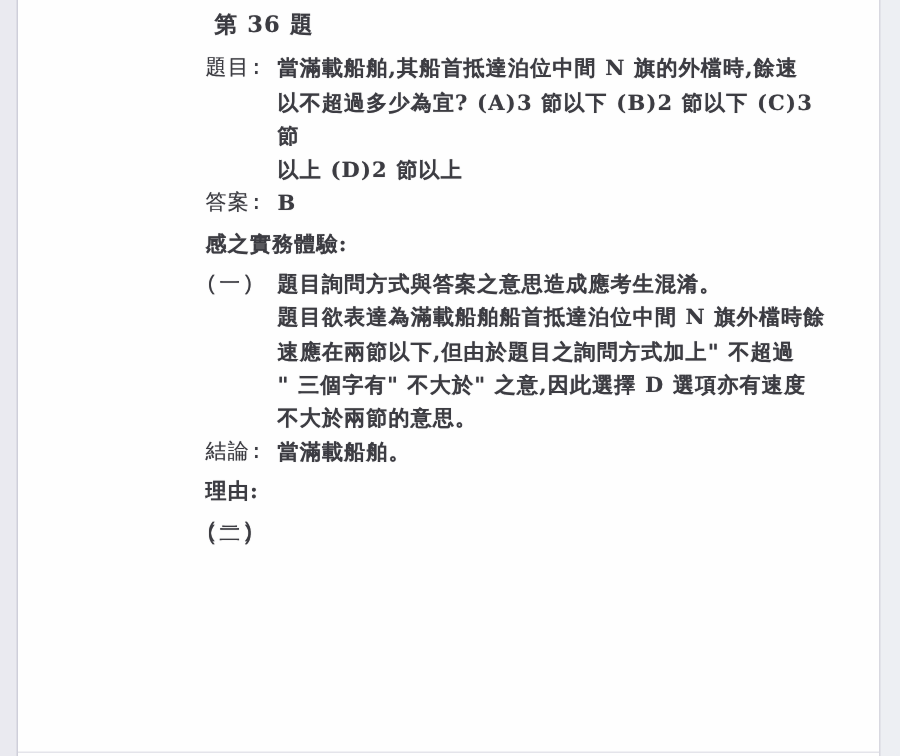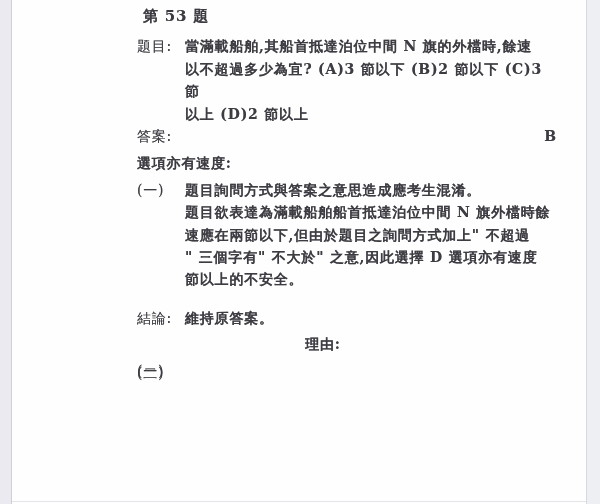--- a/index.html
+++ b/index.html
@@ -40,78 +40,79 @@
     margin: 0 0 8px 6px;
   }
   .para {
     position: relative;
     padding-left: 48px;
     margin: 0;
   }
   .para .label {
     position: absolute; left: 0; top: 0;
     white-space: nowrap;
+    font-family: Liberation Mono, monospace;
   }
   .para .body {
     white-space: pre-line;
     width: 372px;
     font-weight: bold;
   }
   .inline-line { white-space: nowrap; }
   .m-q   { margin-top: 8px; }
-  .m-ans { margin-top: 0px; text-align: right; }
+  .m-ans { margin-top: 0px; }
   .m-h1  { margin-top: 5px; }
   .m-op1 { margin-top: 4px; }
-  .m-con { margin-top: 16px; }
+  .m-con { margin-top: 0; }
   .m-h2  { margin-top: 4px; }
   .m-r1  { margin-top: 4px; }
   .m-r2  { margin-top: 6px; }
 </style>
 </head>
 <body>
 
 <div class="edge-left"></div>
 <div class="edge-right"></div>
 <div class="edge-bottom"></div>
 
 <div class="content">
 
-  <div class="doc-title">第 53 題</div>
+  <div class="doc-title">第 36 題</div>
 
   <div class="para m-q">
     <span class="label">題目:</span>
     <div class="body">當滿載船舶,其船首抵達泊位中間 N 旗的外檔時,餘速
 以不超過多少為宜? (A)3 節以下 (B)2 節以下 (C)3 節
 以上 (D)2 節以上</div>
   </div>
 
   <div class="para m-ans">
     <span class="label">答案:</span>
     <div class="body inline-line">B</div>
   </div>
 
   <div class="para m-h1" style="padding-left:0;">
-    <div class="body inline-line">選項亦有速度:</div>
+    <div class="body inline-line">感之實務體驗:</div>
   </div>
 
   <div class="para m-op1">
     <span class="label">(一)</span>
     <div class="body">題目詢問方式與答案之意思造成應考生混淆。
 題目欲表達為滿載船舶船首抵達泊位中間 N 旗外檔時餘
 速應在兩節以下,但由於題目之詢問方式加上" 不超過
 " 三個字有" 不大於" 之意,因此選擇 D 選項亦有速度
-節以上的不安全。</div>
+不大於兩節的意思。</div>
   </div>
 
   <div class="para m-con">
     <span class="label">結論:</span>
-    <div class="body inline-line">維持原答案。</div>
+    <div class="body inline-line">當滿載船舶。</div>
   </div>
 
-  <div class="para m-h2" style="padding-left:0;text-align:center;">
+  <div class="para m-h2" style="padding-left:0;">
     <div class="body inline-line">理由:</div>
   </div>
 
   <div class="para m-r1">
     <span class="label">(一)</span>
   </div>
 
   <div class="para m-r2">
     <span class="label">(二)</span>
   </div>

